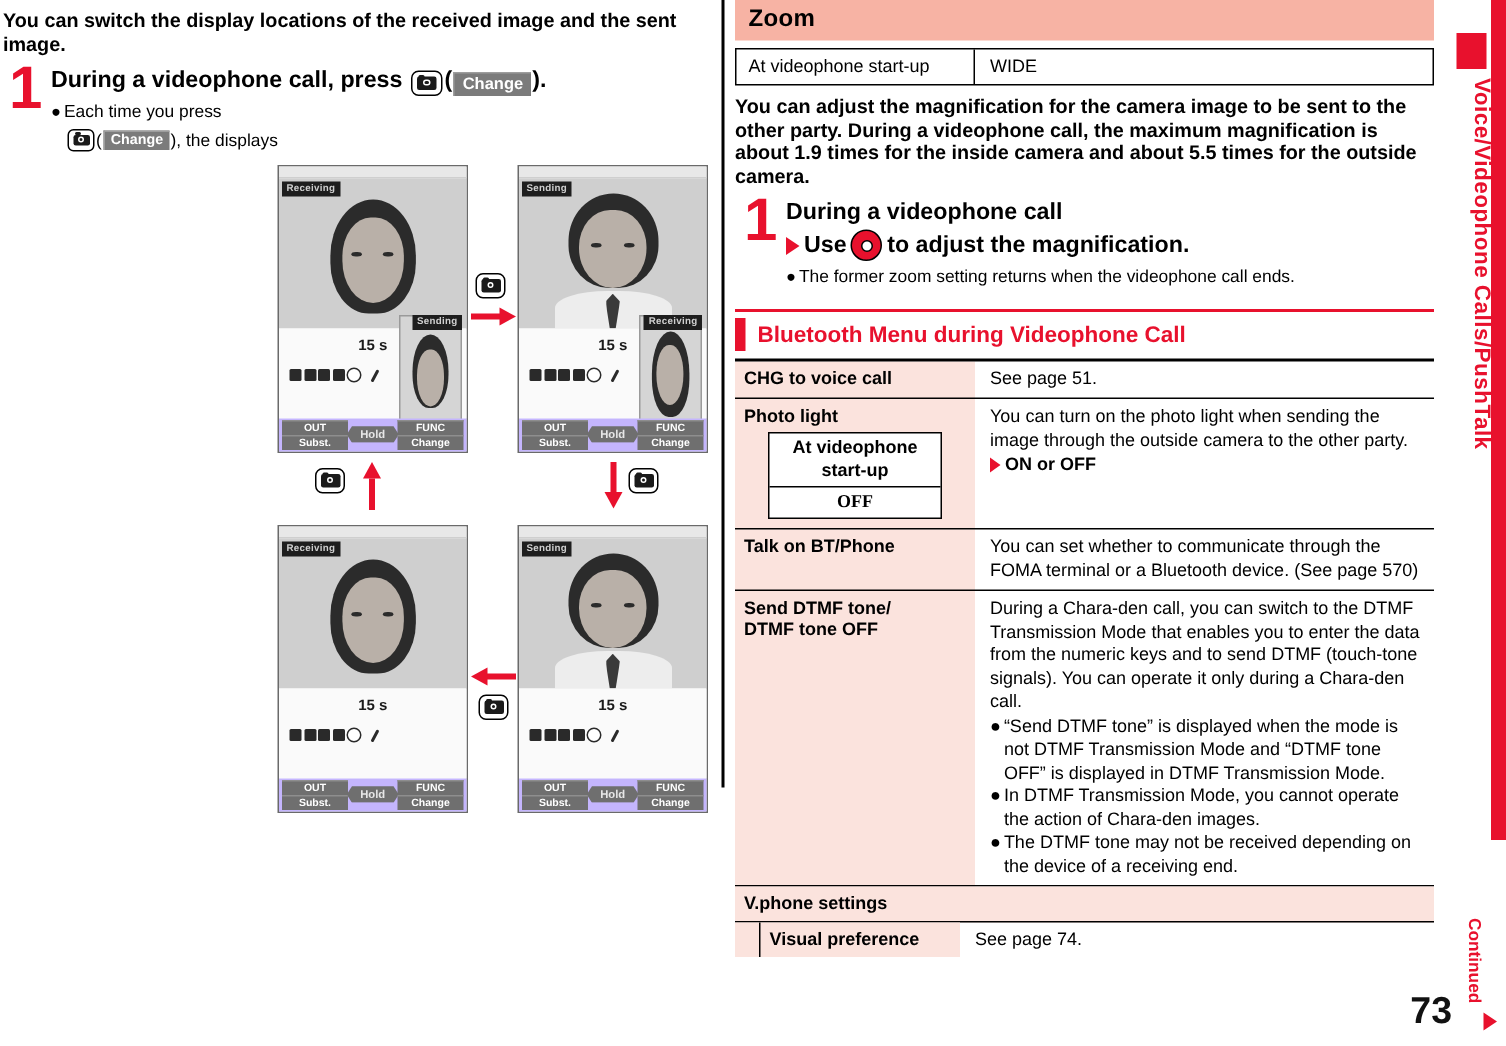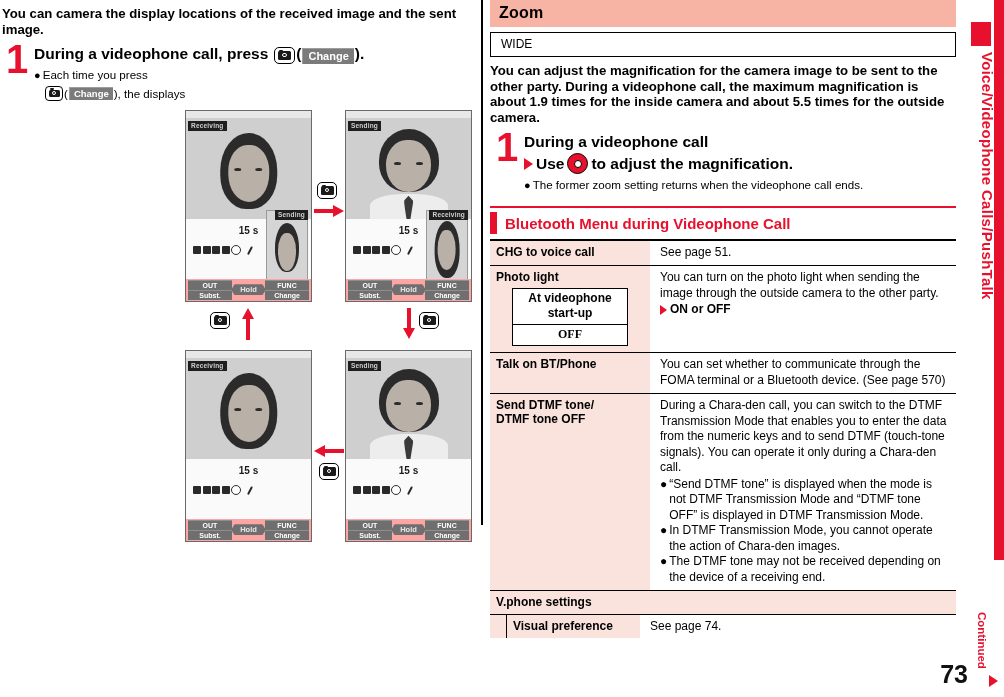--- a/index.html
+++ b/index.html
@@ -105,21 +105,21 @@
   .ic.pen{width:8px;height:8px;background:transparent;position:relative;margin-left:5px;}
   .ic.pen::after{
     content:"";position:absolute;left:1px;top:0;width:1.6px;height:9px;background:#2a2a2a;
     transform:rotate(28deg);border-radius:1px;
   }
   .smallpic{
     position:absolute;right:3px;top:50%;width:32%;height:40%;
     overflow:hidden;background:#d5d5d5;border:1px solid #9a9a9a;
   }
   .softbar{
-    position:absolute;left:0;right:0;bottom:0;height:22px;background:#fca5a5;
+    position:absolute;left:0;right:0;bottom:0;height:22px;background:#c4b5fd;
   }
   .sk{
     position:absolute;background:#6f6f6f;color:#fff;font-size:7px;font-weight:bold;
     text-align:center;line-height:9px;padding:0 1px;
     border-top:1px solid #8e8e8e;
   }
   .sk.l1{left:2px;top:1px;width:42px;}
   .sk.l2{left:2px;top:11px;width:42px;}
   .sk.r1{right:2px;top:1px;width:42px;}
   .sk.r2{right:2px;top:11px;width:42px;}
@@ -222,21 +222,21 @@
   }
 </style>
 </head>
 <body>
 
 <div class="page">
 
   <div class="col-left">
 
 
-    <div class="body-bold">You can camera the display locations of the received image and the sent image.</div>
+    <div class="body-bold">You can switch the display locations of the received image and the sent image.</div>
 
     <div class="step">
       <div class="step-num">1</div>
 
       <div class="step-title">
         <span>During a videophone call, press</span>
         <span style="width:5px"></span>
         <span class="key-cam">
           <span class="cam-body"></span>
         </span>
@@ -454,20 +454,21 @@
     </div>
   </div>
 
   <div class="col-divider"></div>
 
   <div class="col-right">
 
     <div class="sec-head" style="width:466px;box-sizing:border-box;">Zoom</div>
 
     <div class="mini-table">
+      <div class="c1">At videophone start-up</div>
       <div class="c2">WIDE</div>
     </div>
 
     <div class="body-bold" style="width:466px;margin-left:0;">You can adjust the magnification for the camera image to be sent to the other party. During a videophone call, the maximum magnification is about 1.9 times for the inside camera and about 5.5 times for the outside camera.</div>
 
     <div class="step">
       <div class="step-num">1</div>
       <div class="step-title">During a videophone call</div>
       <div class="step-sub">
         <span class="tri-red"></span>

